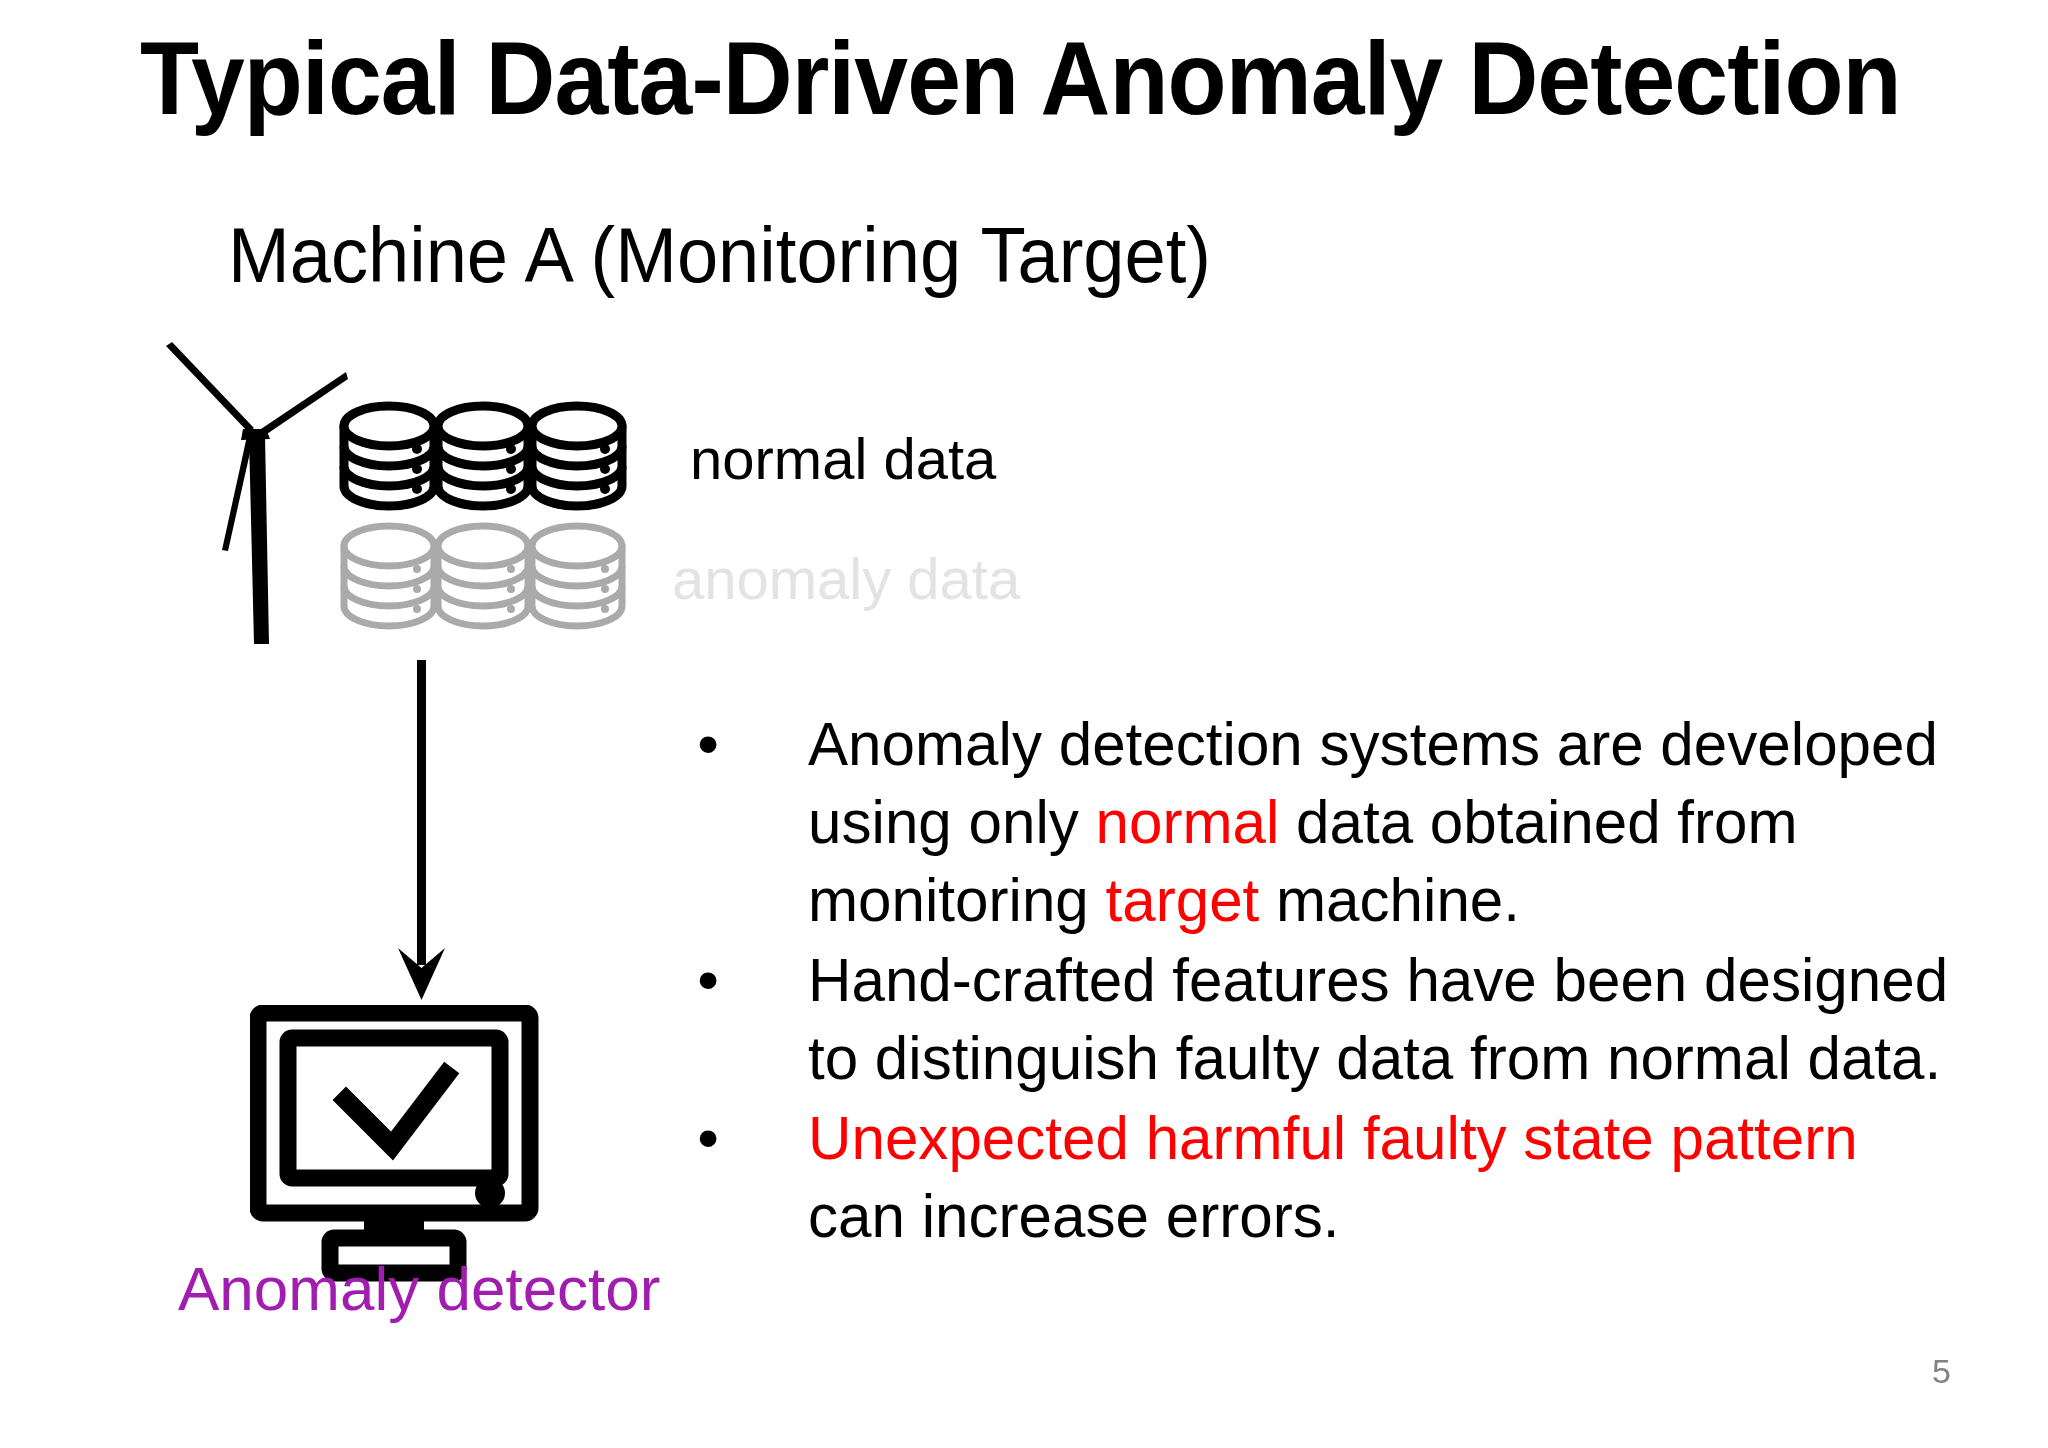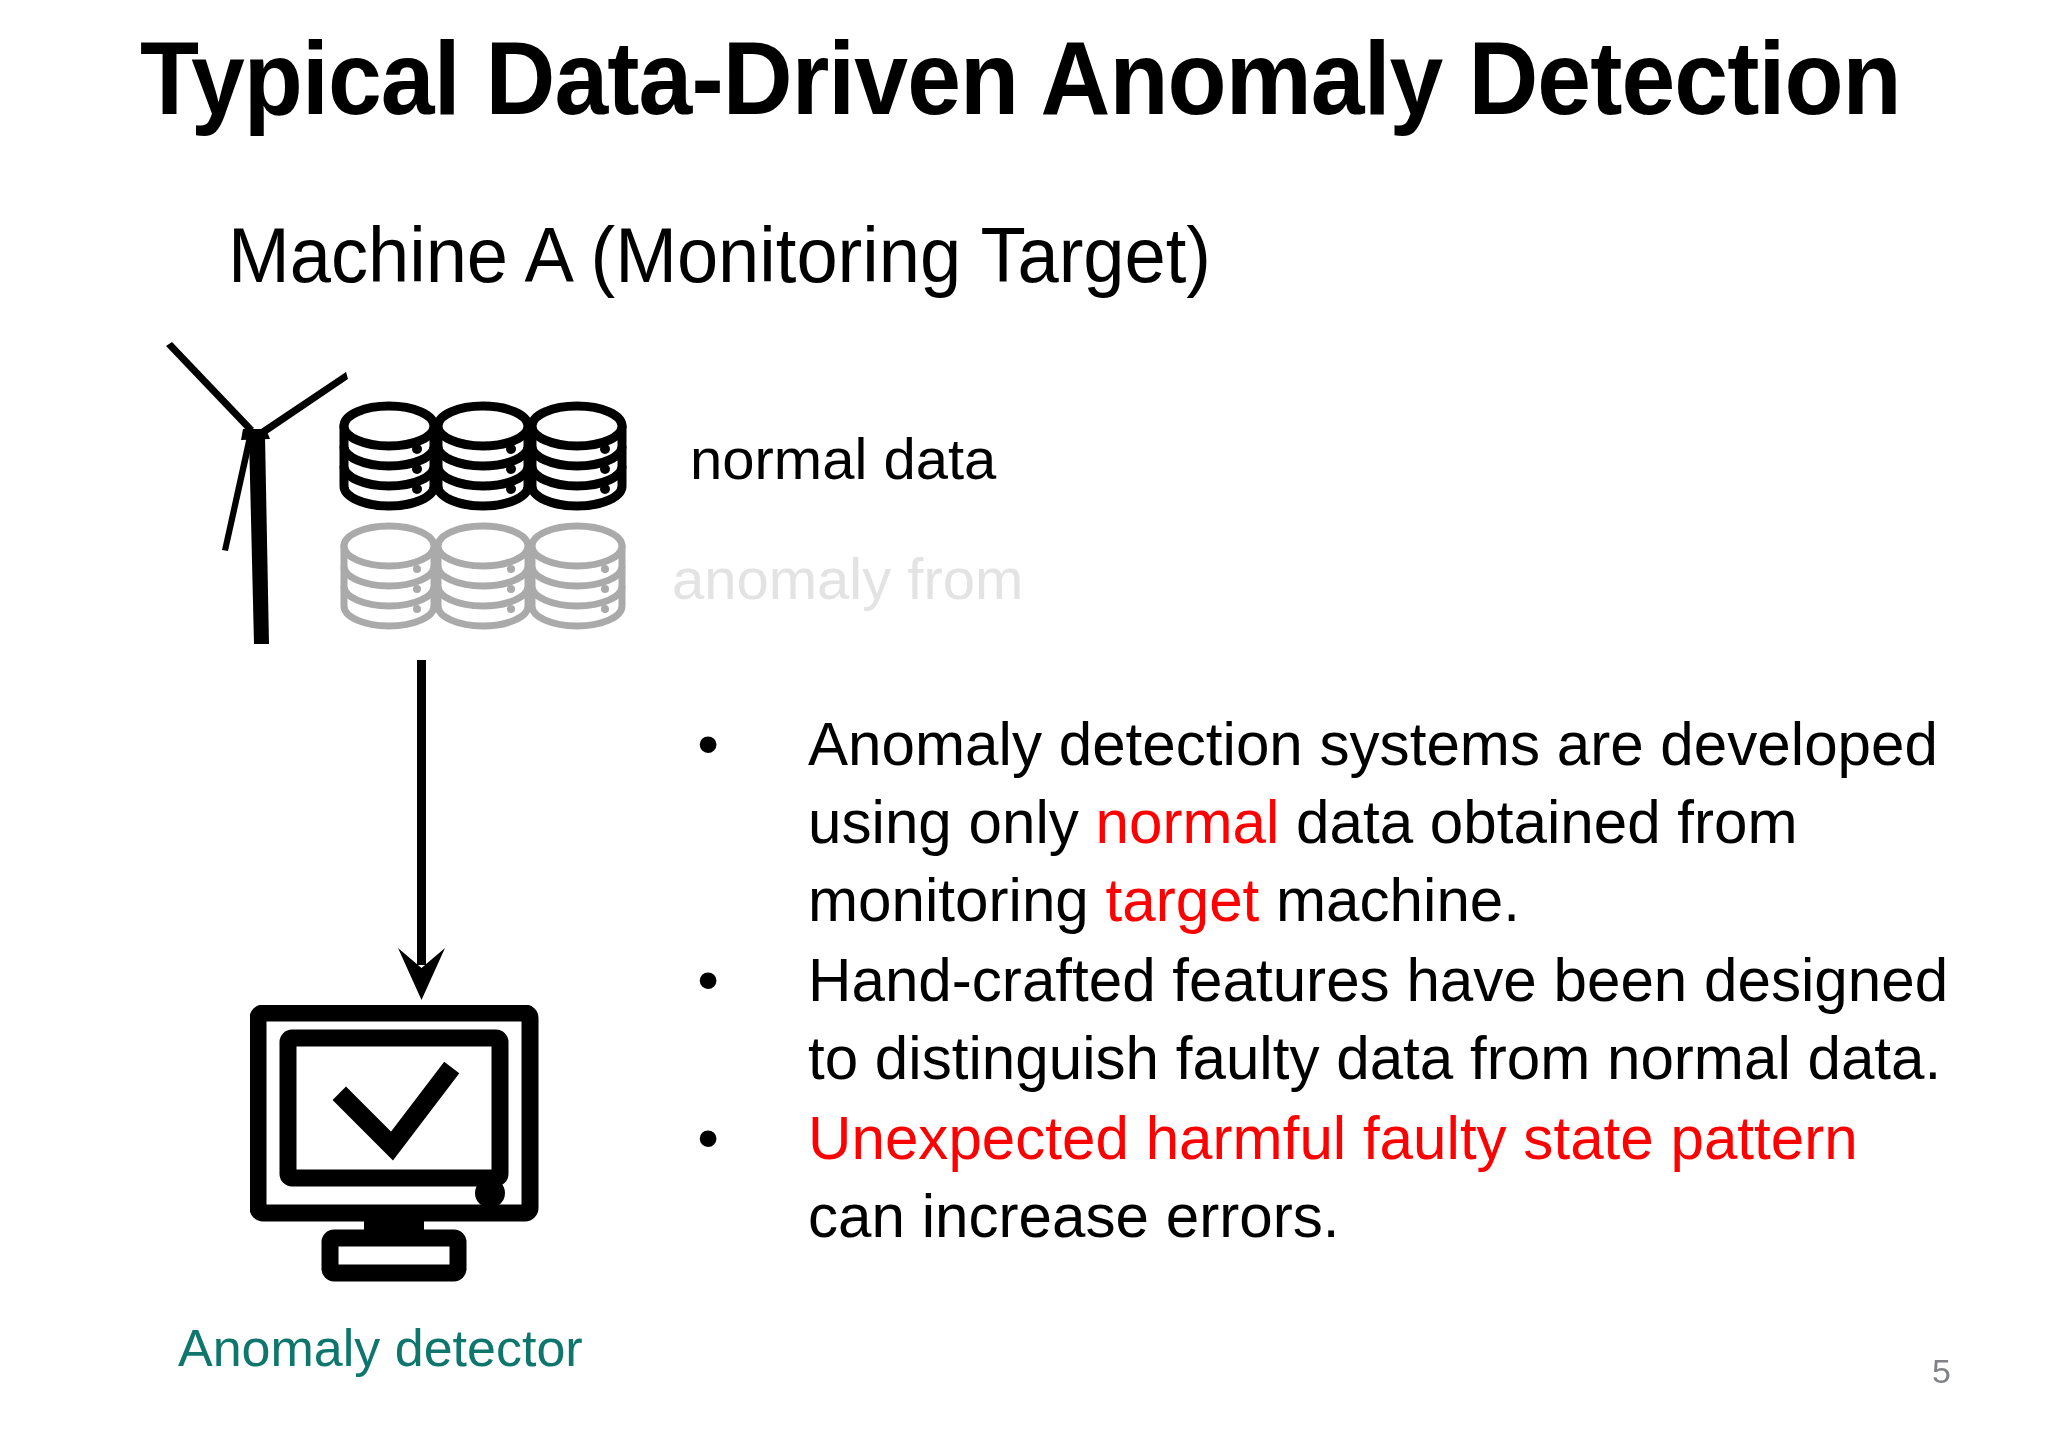--- a/index.html
+++ b/index.html
@@ -83,23 +83,23 @@
   #monitor {
     position: absolute;
     left: 250px;
     top: 1005px;
   }
 
   
   #detector-caption {
     position: absolute;
     left: 178px;
-    top: 1318px;
-    font-size: 52px;
-    color: #0f766e;
+    top: 1253px;
+    font-size: 62px;
+    color: #a21caf;
     white-space: nowrap;
   }
 
   
   #bullets {
     position: absolute;
     left: 690px;
     top: 705px;
     width: 1310px;
   }
@@ -233,21 +233,21 @@
           <circle cx="177" cy="91" r="4"></circle>
         <circle cx="271" cy="51" r="4"></circle>
           <circle cx="271" cy="71" r="4"></circle>
           <circle cx="271" cy="91" r="4"></circle>
       </g>
     </svg>
   </div>
 
   <div id="label-normal" class="data-label">normal data</div>
 
-  <div id="label-anomaly" class="data-label">anomaly from</div>
+  <div id="label-anomaly" class="data-label">anomaly data</div>
 
   <div id="flow-arrow">
     <svg width="110" height="350" viewBox="0 0 110 350" aria-hidden="true">
       <rect x="49" y="0" width="9" height="305" fill="#000000"></rect>
       <path d="M30 288 L53.5 340 L77 288 L53.5 308 Z" fill="#000000"></path>
     </svg>
   </div>
 
   <div id="monitor">
     <svg width="310" height="300" viewBox="0 0 310 300" aria-hidden="true">

